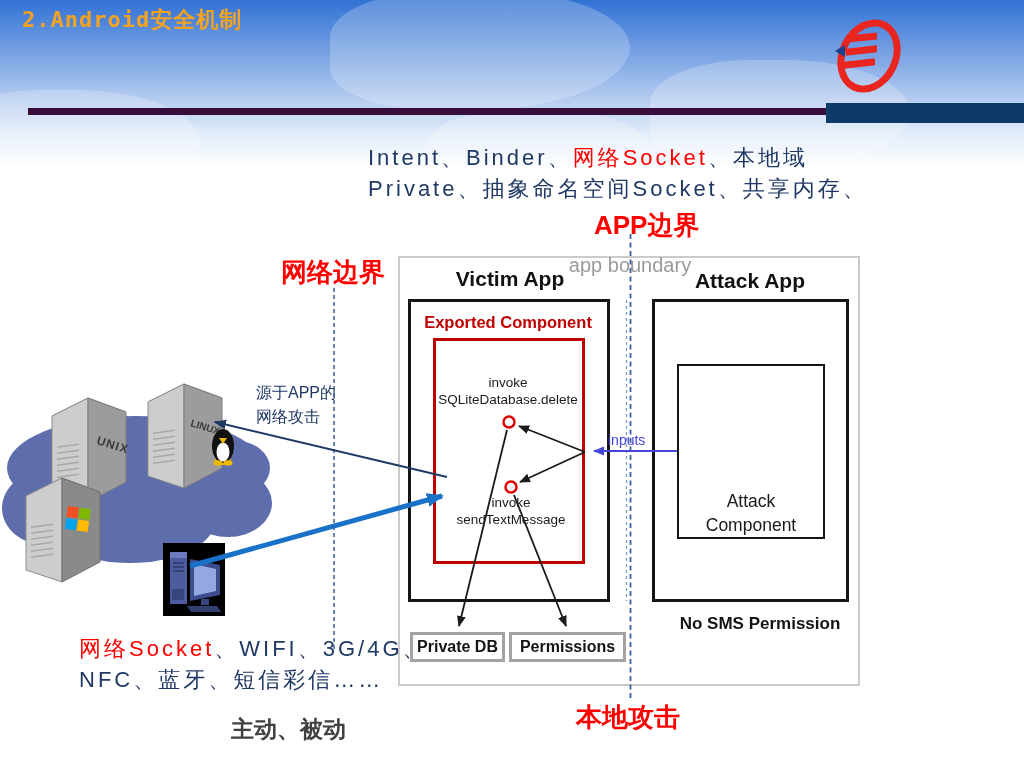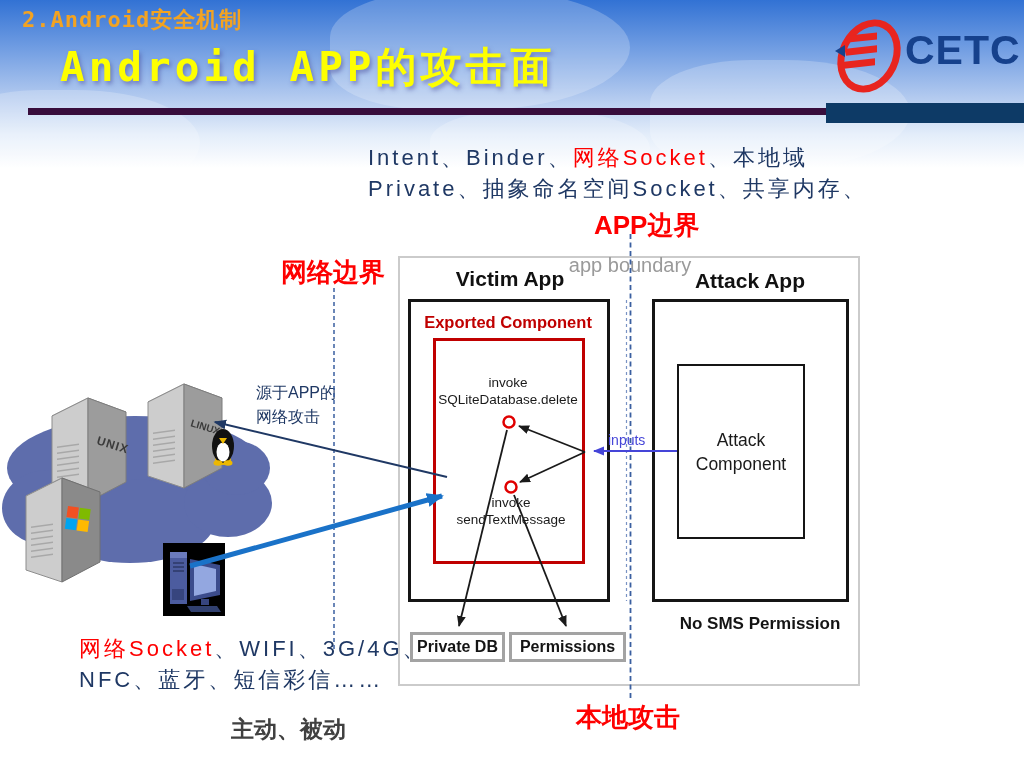--- a/index.html
+++ b/index.html
@@ -40,22 +40,22 @@
   .panel{position:absolute;left:398px;top:256px;width:462px;height:430px;background:#fff;
          border:2px solid #cbcbcb;box-sizing:border-box;}
   .dg-title{position:absolute;font-size:21px;font-weight:bold;color:#111;text-align:center;white-space:nowrap;}
   .app-boundary-en{position:absolute;left:555px;top:254px;width:150px;text-align:center;
                    font-size:20px;color:#9a9a9a;white-space:nowrap;}
   .black-box{position:absolute;border:3px solid #151515;box-sizing:border-box;background:transparent;}
   .red-box{position:absolute;border:3px solid #c00000;box-sizing:border-box;background:transparent;}
   .exported{position:absolute;left:412px;top:313px;width:192px;text-align:center;
             font-size:16.5px;font-weight:bold;color:#c00000;white-space:nowrap;}
   .invoke{position:absolute;text-align:center;font-size:13.5px;line-height:17px;color:#1a1a1a;}
-  .attack-comp{position:absolute;left:677px;top:364px;width:128px;height:175px;border:2.5px solid #151515;
-               box-sizing:border-box;display:flex;align-items:center;justify-content:center;text-align:center;
+  .attack-comp{position:absolute;left:677px;top:364px;width:148px;height:175px;border:2.5px solid #151515;
+               box-sizing:border-box;display:flex;align-items:flex-end;justify-content:center;text-align:center;
                font-size:17.5px;line-height:24px;color:#1a1a1a;}
   .inputs{position:absolute;left:608px;top:432px;font-size:14px;color:#4545d8;}
   .no-sms{position:absolute;left:660px;top:614px;width:200px;text-align:center;font-size:17px;
           font-weight:600;color:#141414;white-space:nowrap;}
   .db-box{position:absolute;top:632px;height:30px;border:3px solid #a3a3a3;box-sizing:border-box;
           display:flex;align-items:center;justify-content:center;font-size:16px;font-weight:600;color:#141414;
           white-space:nowrap;}
   
   #overlay{position:absolute;left:0;top:0;width:1024px;height:768px;pointer-events:none;}
 </style>
@@ -63,32 +63,30 @@
 <body>
 
 <div id="slide">
 
   <div class="header">
     <div class="map-blob" style="left:330px;top:-10px;width:300px;height:120px;"></div>
     <div class="map-blob" style="left:650px;top:60px;width:260px;height:110px;"></div>
     <div class="map-blob" style="left:-60px;top:90px;width:260px;height:110px;"></div>
     <div class="map-blob" style="left:430px;top:110px;width:220px;height:80px;"></div>
     <div class="kicker">2.Android安全机制</div>
-    <div class="title">Android APP的攻击面</div>
   </div>
   <div class="rule-maroon"></div>
   <div class="rule-navy"></div>
 
   <div class="logo">
     <div class="logo-ellipse"></div>
     <div class="logo-bar" style="left:13px;top:20px;width:29px;"></div>
     <div class="logo-bar" style="left:11px;top:33px;width:31px;"></div>
     <div class="logo-bar" style="left:9px;top:46px;width:31px;"></div>
     <div class="logo-tri" style="left:0px;top:31px;"></div>
-    <div class="logo-text">CETC</div>
   </div>
 
   <div class="navy-block cjk" style="left:368px;top:142px;">
     <div><span>Intent、Binder、</span><span class="red-inline">网络Socket</span><span>、本地域</span></div>
     <div>Private、抽象命名空间Socket、共享内存、</div>
   </div>
 
   <div class="boundary-label" style="left:594px;top:208px;">APP边界</div>
   <div class="boundary-label" style="left:281px;top:255px;">网络边界</div>
 

